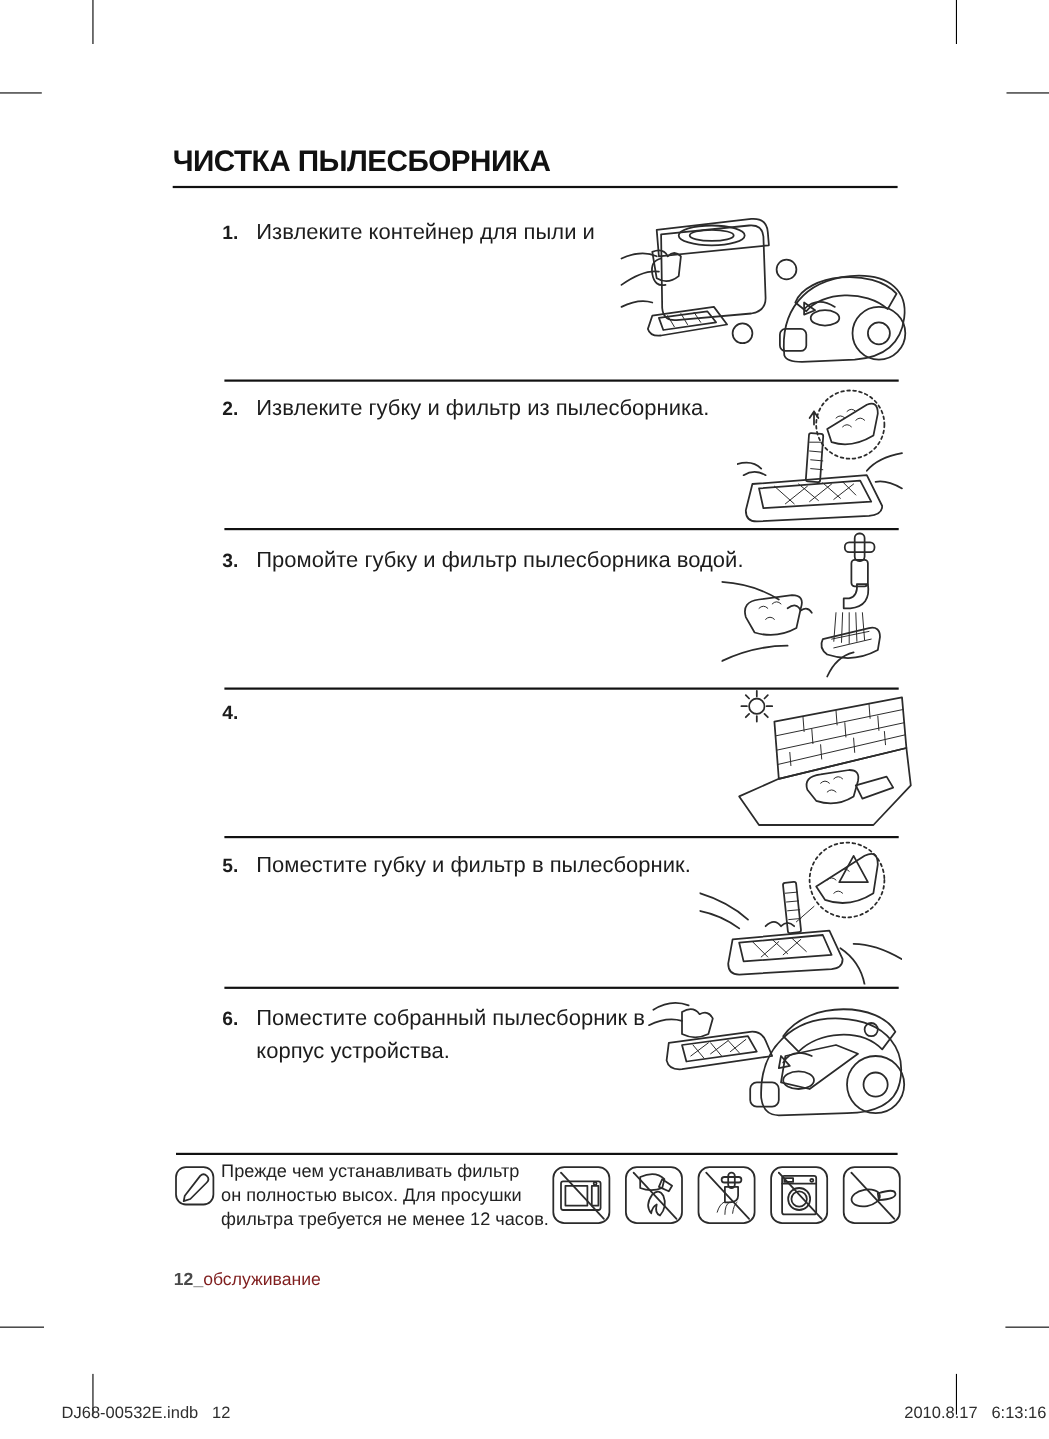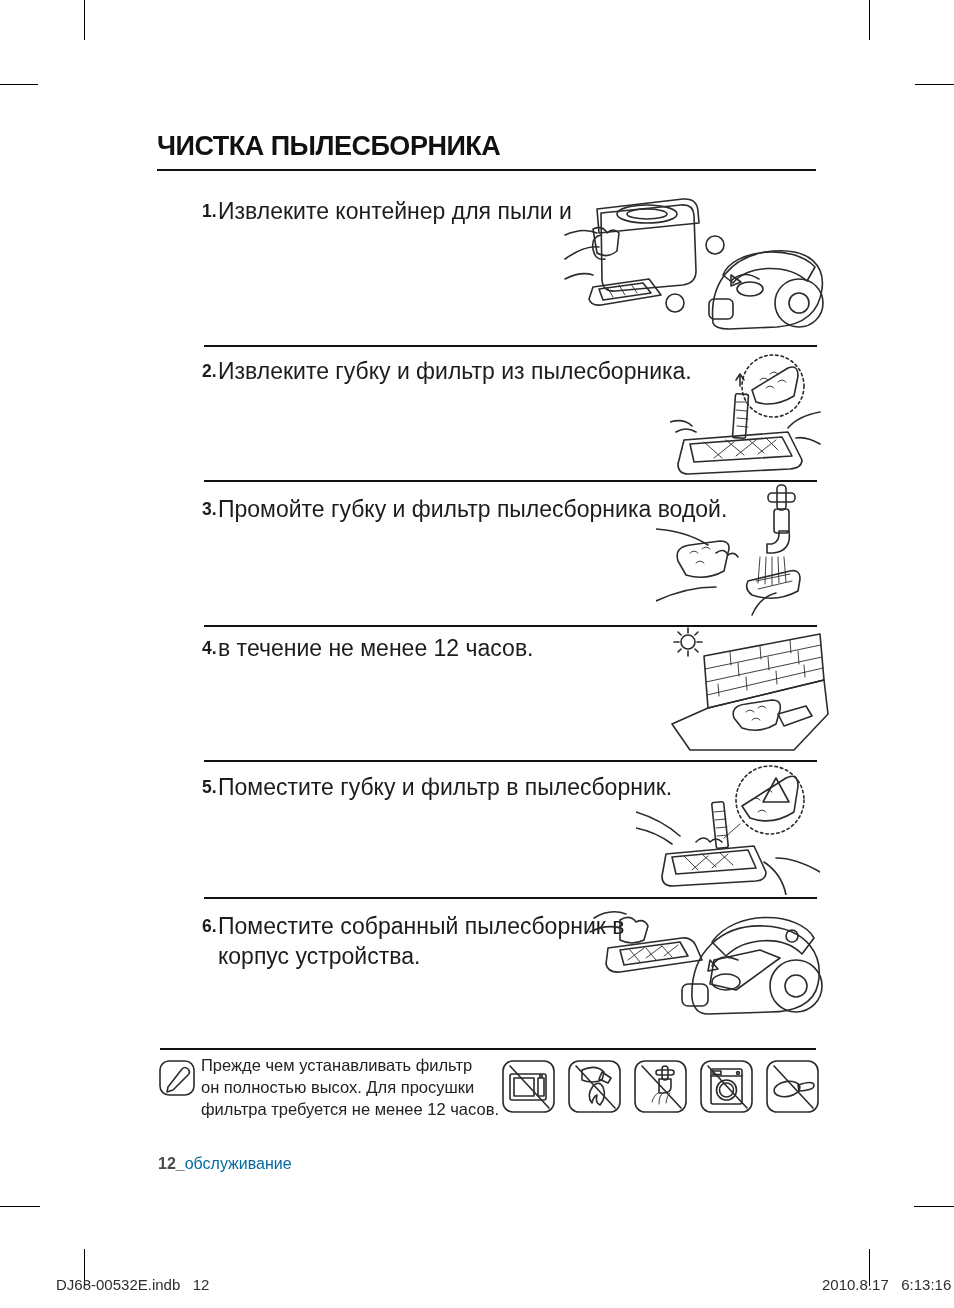--- a/index.html
+++ b/index.html
@@ -4,33 +4,33 @@
 <style>
   html,body{margin:0;padding:0;background:#fff;}
   .page{position:relative;width:954px;height:1308px;background:#fff;overflow:hidden;
         font-family:"Liberation Sans", sans-serif;color:#1c1c1c;}
   .crop{position:absolute;background:#000;}
   .title{position:absolute;left:157px;top:131px;font-size:27px;font-weight:bold;
          letter-spacing:-0.5px;color:#111;margin:0;}
   .rule{position:absolute;background:#111;height:2px;}
   .step{position:absolute;}
   .step .num{position:absolute;left:0;top:0;font-size:17.5px;font-weight:bold;line-height:30px;}
-  .step .txt{position:absolute;left:16px;top:0;font-size:23px;line-height:30px;white-space:nowrap;}
+  .step .txt{position:absolute;left:31px;top:0;font-size:20px;line-height:30px;white-space:nowrap;}
   .illus{position:absolute;}
   svg path, svg rect, svg circle, svg ellipse, svg line, svg polygon{
     stroke:#2b2b2b;stroke-width:1.6;stroke-linejoin:round;stroke-linecap:round;fill:none;}
   .svgtxt{font:bold 12px "Liberation Sans",sans-serif;fill:#fff;stroke:none;text-anchor:middle;}
   .warntxt{font:bold 15px "Liberation Sans",sans-serif;fill:#fff;stroke:none;text-anchor:middle;}
   .thin{stroke-width:0.9;}
   .noteicon{position:absolute;left:158px;top:1059px;}
   .notetxt{position:absolute;left:201px;top:1054px;font-size:16.5px;line-height:22px;color:#222;}
   .proicon{position:absolute;top:1058px;}
   .pgfoot{position:absolute;left:158px;top:1155px;font-size:16px;}
   .pgfoot .n{font-weight:bold;color:#4a4a4a;}
-  .pgfoot .s{color:#0369a1;}
+  .pgfoot .s{color:#7f1d1d;}
   .printfoot{position:absolute;top:1276px;font-size:15px;color:#2e2e2e;white-space:nowrap;margin-left:48px;}
 </style>
 </head>
 <body>
 
 <div class="page">
 
   <div class="crop" style="left:84px;top:0;width:1px;height:40px;"></div>
   <div class="crop" style="left:869px;top:0;width:1px;height:40px;"></div>
   <div class="crop" style="left:0;top:84px;width:38px;height:1px;"></div>
@@ -122,21 +122,20 @@
     <path d="M92 98 L134 88 Q144 86 144 96 L142 108 Q120 120 96 112 Q88 106 92 98 Z" fill="#8f8f8f"></path>
     <path class="thin" d="M100 98 l34 -7 M102 106 l34 -8" stroke="#555"></path>
     <path d="M0 46 Q30 48 52 62 M0 118 Q30 104 60 104 M96 132 Q104 114 120 110"></path>
     <path d="M60 70 q8 -6 12 2 q6 -4 10 2"></path>
   </svg>
   <div class="rule" style="left:204px;top:625px;width:613px;"></div>
 
   <div class="step" style="left:202px;top:633px;">
     <span class="num">4.</span>
     <div class="txt">
-      <div>в течение не менее 12 часов.</div>
     </div>
   </div>
   <svg class="illus" style="left:638px;top:626px;" width="192" height="132" viewBox="0 0 192 132">
     <g>
       <circle cx="50" cy="16" r="7" fill="#111" stroke="none"></circle>
       <path d="M50 2 l0 5 M50 25 l0 5 M36 16 l5 0 M59 16 l5 0 M40 6 l3 3 M57 23 l3 3 M60 6 l-3 3 M43 23 l-3 3" stroke-width="1.4"></path>
     </g>
     <path d="M34 98 L70 82 L186 54 L190 88 L156 124 L52 124 Z" fill="#c9c9c9" stroke="none"></path>
     <g>
       <path d="M66 30 L182 8 L186 54 L70 82 Z" fill="#fdfdfd"></path>

